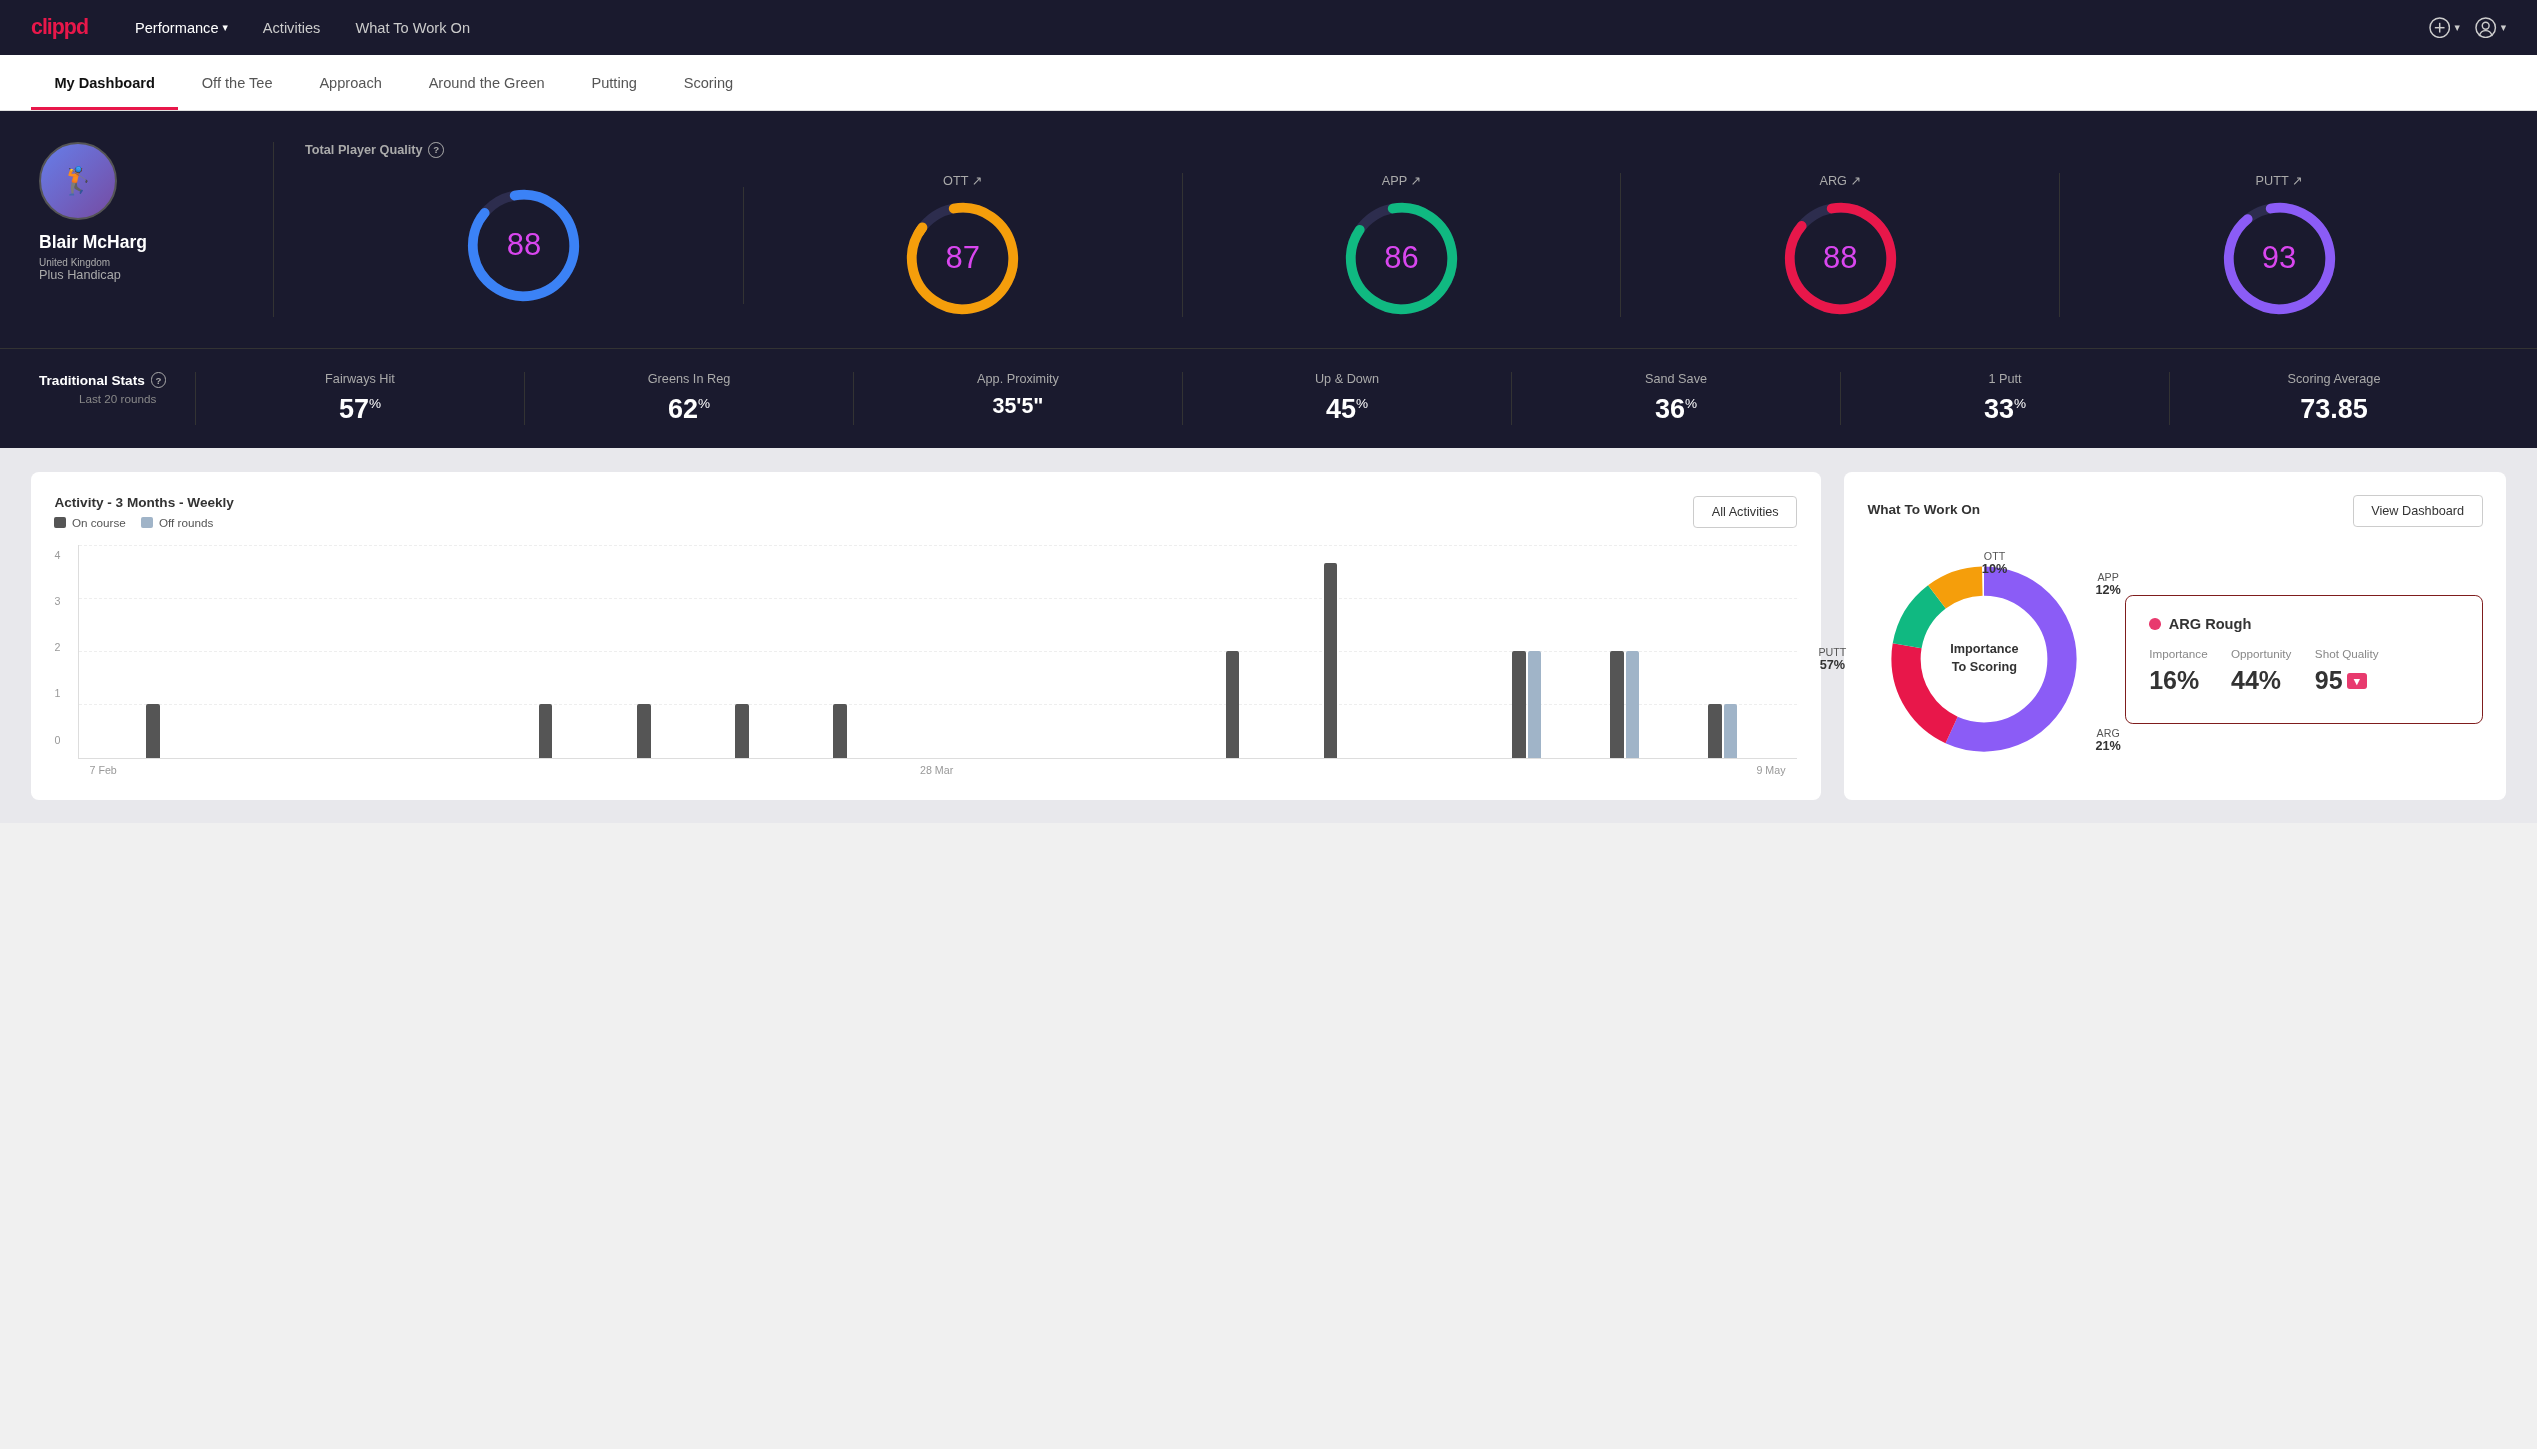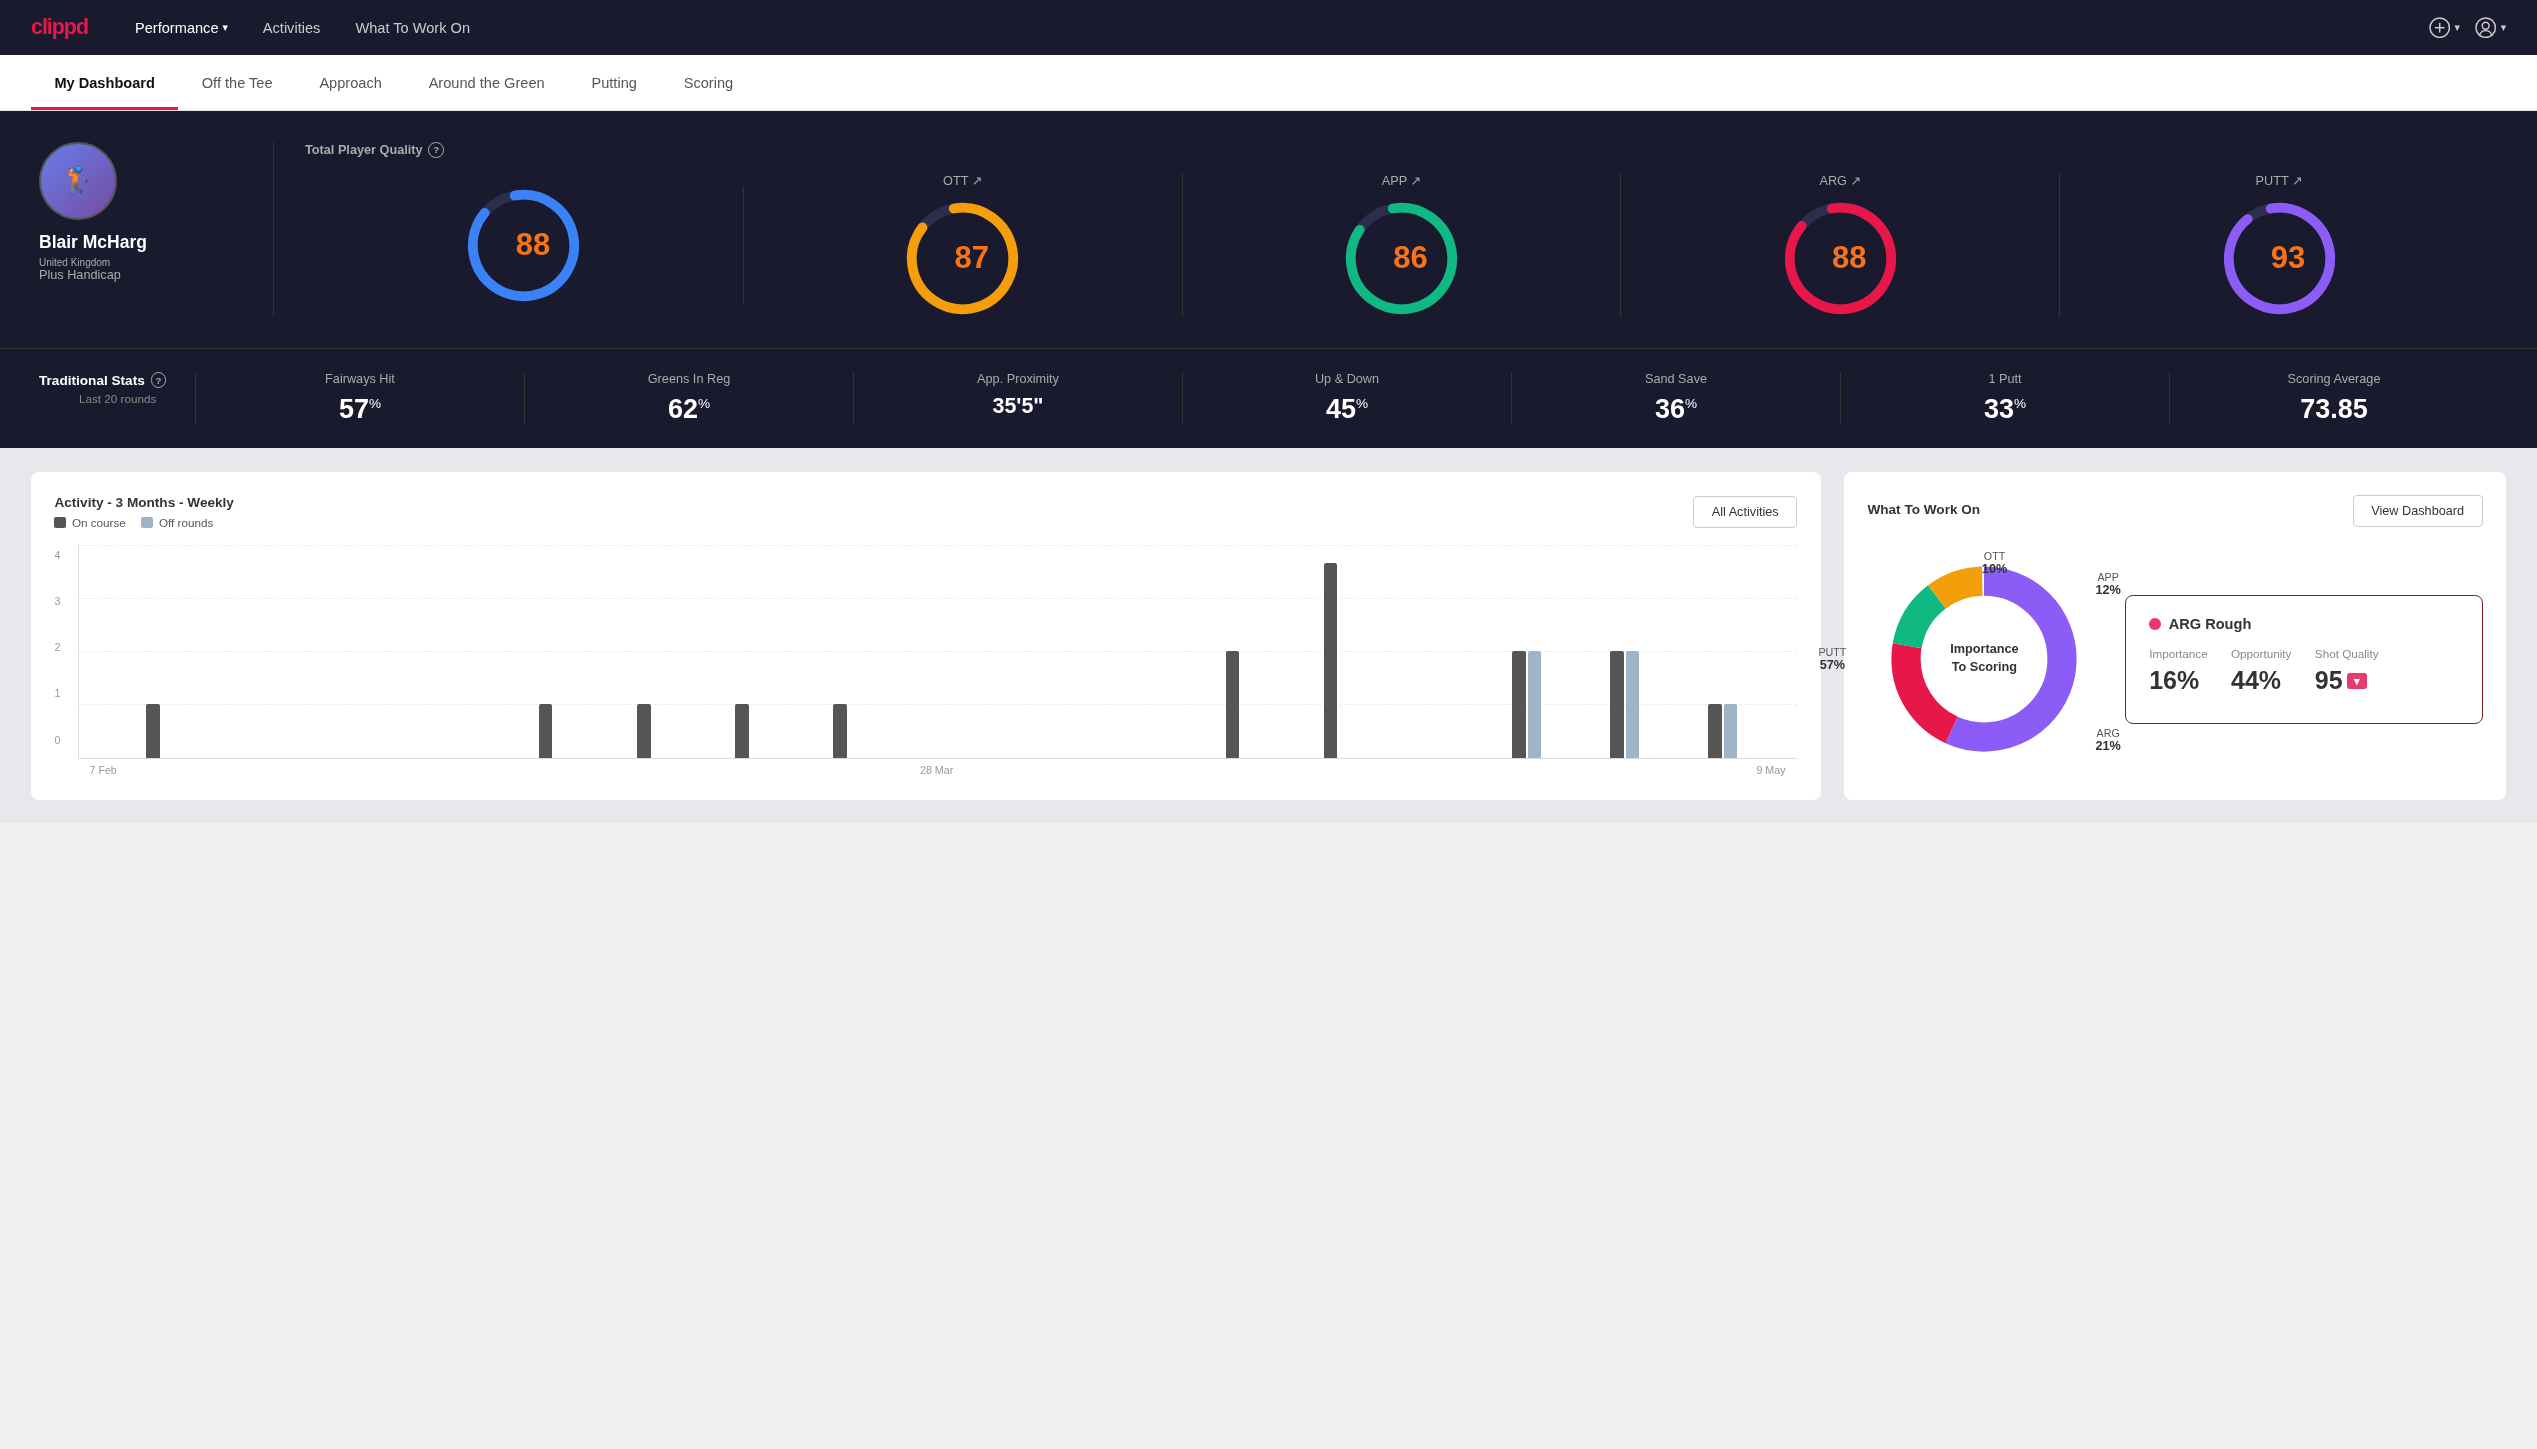--- a/index.html
+++ b/index.html
@@ -163,23 +163,22 @@
       position: relative;
       width: 117px;
       height: 117px;
     }
     .circle-value {
       position: absolute;
       top: 50%;
       left: 50%;
       transform: translate(-50%, -50%);
       font-size: 31px;
-      font-weight: 700;
-      color: #f97316;
-      margin-left: 9px;
+      font-weight: 400;
+      color: #d946ef;
     }
 
     
     .stats-bar {
       background: #1a1a2e;
       border-top: 1px solid #333;
       padding: 23.4px 39px;
       display: flex;
       align-items: flex-start;
       gap: 0;

